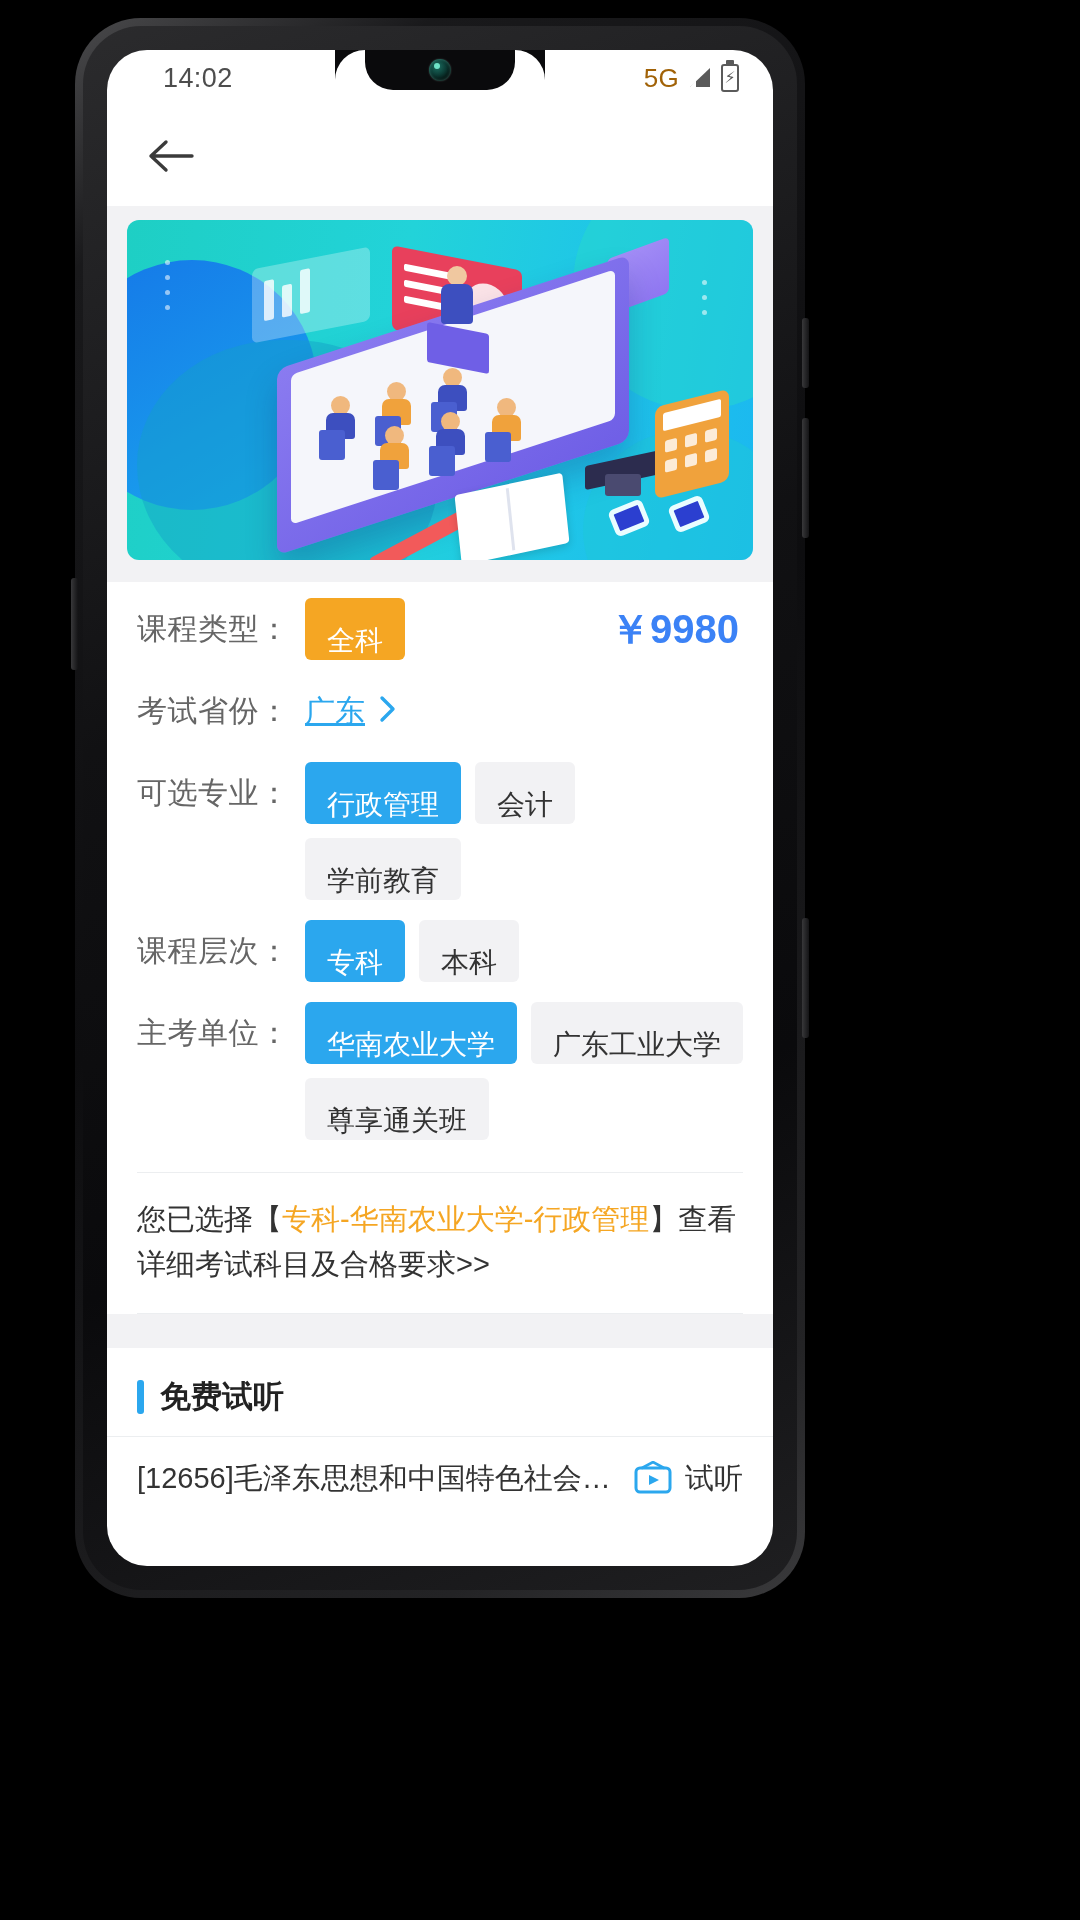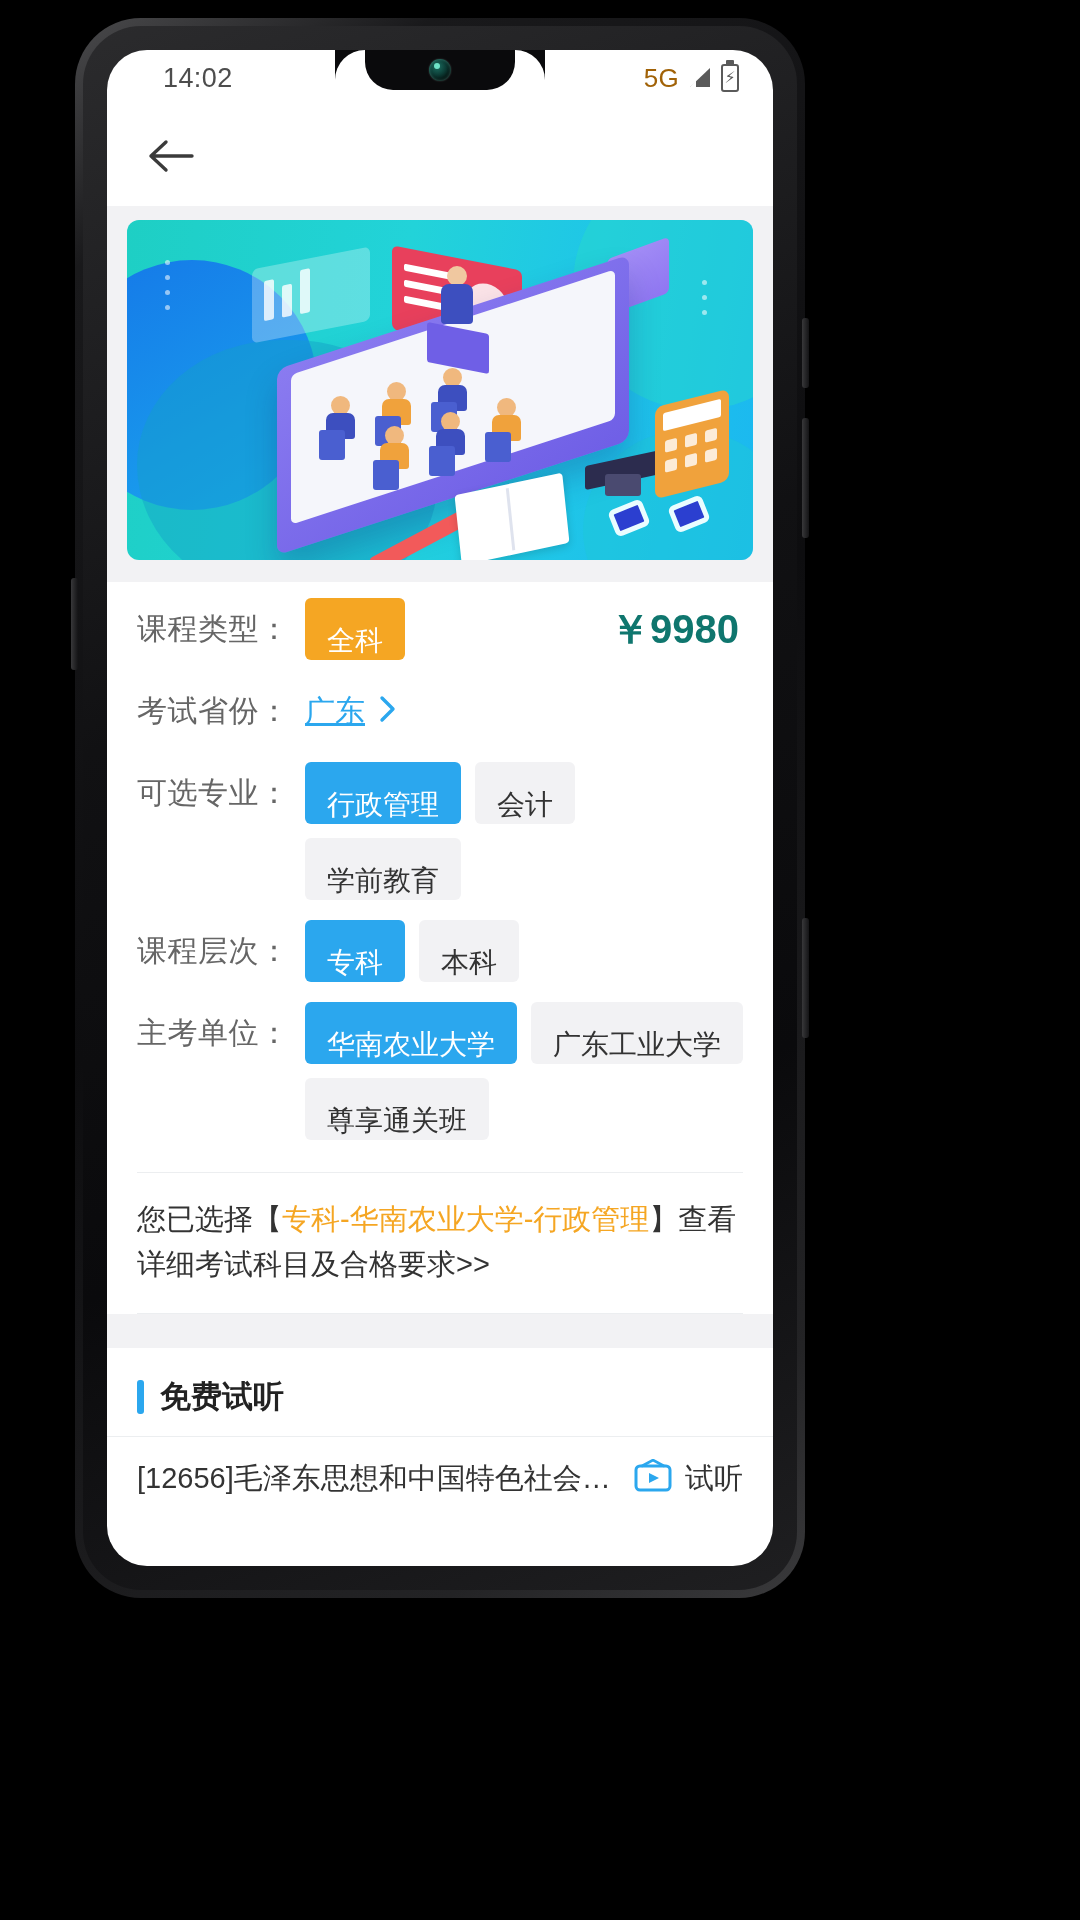--- a/index.html
+++ b/index.html
@@ -205,21 +205,21 @@
     line-height:62px; letter-spacing:.5px;
   }
   .row-body{ flex:1; display:flex; flex-wrap:wrap; gap:14px 14px; align-items:center; }
   .chip{
     min-width:94px; padding:12px 22px; height:62px; line-height:62px; text-align:center;
     border-radius:6px; font-size:28px; color:#333; background:#f2f2f4; cursor:pointer;
   }
   .chip.sel{ background:#2ba7ee; color:#fff; }
   .chip.orange{ background:#f5a623; color:#fff; }
   .price{
-    margin-left:auto; font-size:40px; color:#0f766e; font-weight:600; white-space:nowrap;
+    margin-left:auto; font-size:40px; color:#3b82f6; font-weight:600; white-space:nowrap;
     line-height:62px; padding-right:4px;
   }
   .prov{ display:flex; align-items:center; gap:12px; cursor:pointer; height:62px; }
   .prov-text{ font-size:30px; color:#2ba7ee; text-decoration:underline; }
   .chev{ display:block; }
 
   .divider{ height:1px; background:#eceef0; margin:22px 30px 0; }
 
   .notice{
     padding:24px 30px 26px; font-size:29px; line-height:1.55; color:#333; cursor:pointer;
@@ -234,21 +234,21 @@
   }
   .sec-bar{ width:7px; height:34px; background:#2ba7ee; border-radius:3px; }
   .sec-title{ font-size:31px; color:#222; font-weight:600; }
   .trial-item{
     display:flex; align-items:center; padding:22px 30px; border-top:1px solid #eceef0;
     background:#fff; gap:14px;
   }
   .trial-name{
     flex:1; font-size:29px; color:#333; white-space:nowrap; overflow:hidden; text-overflow:ellipsis;
   }
-  .trial-act{ display:flex; align-items:flex-start; gap:12px; cursor:pointer; }
+  .trial-act{ display:flex; align-items:flex-end; gap:12px; cursor:pointer; }
   .trial-text{ font-size:29px; color:#333; }
 </style>
 </head>
 <body>
 
 <div class="stage">
   <div class="phone-outer">
     <div class="btn-side btn-vol1"></div>
     <div class="btn-side btn-pw1"></div>
     <div class="btn-side btn-pw2"></div>

